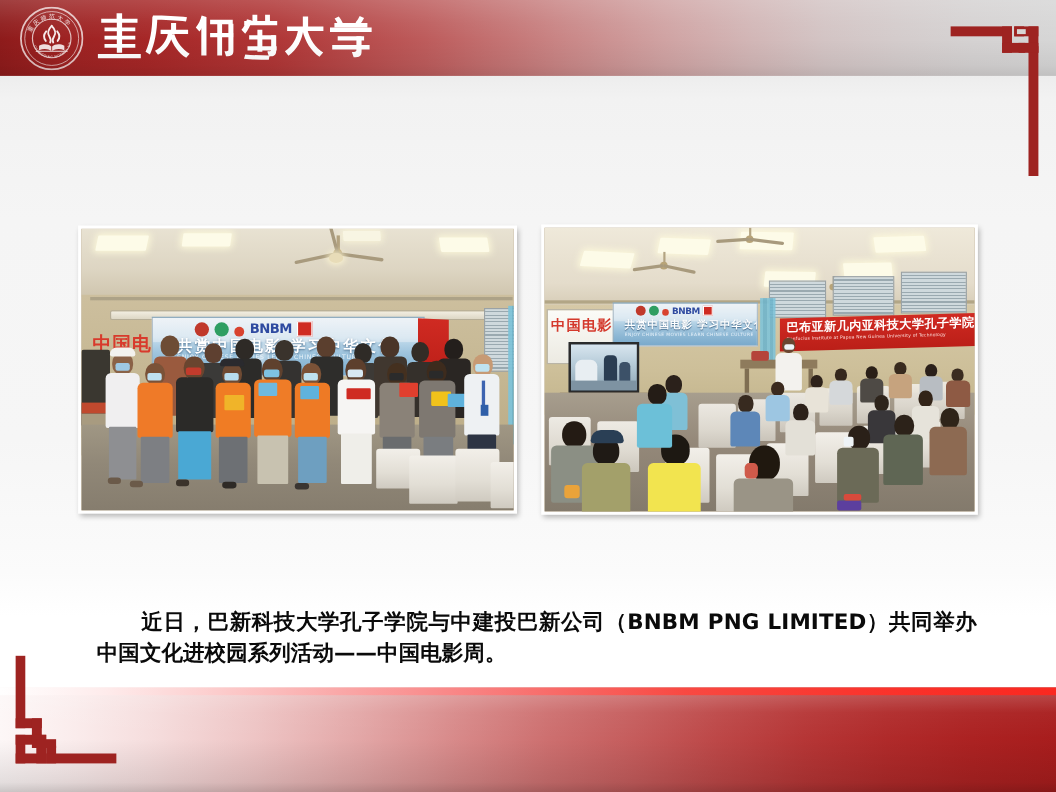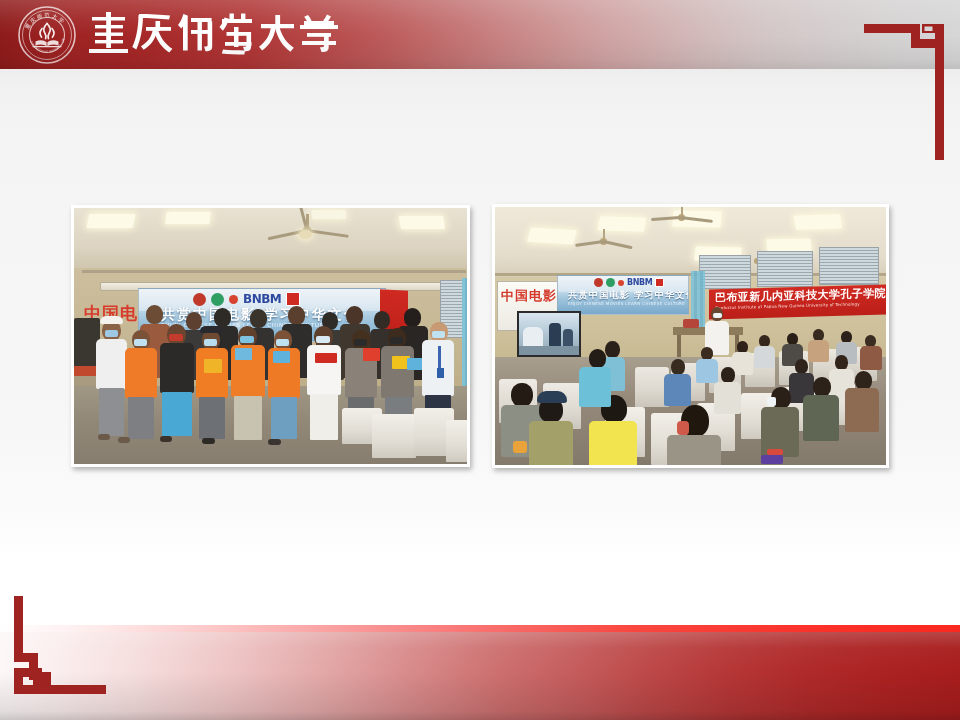--- a/index.html
+++ b/index.html
@@ -151,23 +151,22 @@
 
   .banner {
     position: absolute;
     background: linear-gradient(to bottom, #eef3f7 0%, #dce9f2 34%, #b9d4e6 62%, #9ec4dc 100%);
     border: 1px solid rgba(120,140,155,0.5);
     overflow: hidden;
   }
   .banner-logos {
     position: absolute;
     display: flex;
-    align-items: center;
+    align-items: flex-end;
     gap: 5px;
-    margin-left: 16px;
   }
   .blogo { border-radius: 50%; }
 
   .red-banner {
     position: absolute;
     background: linear-gradient(to bottom, #d02a22 0%, #bb1f18 100%);
     overflow: hidden;
   }
 
   .chair {
@@ -711,20 +710,21 @@
 
       <div class="head" style="left:360px;top:164px;width:17px;height:19px;background:#2f2419;"></div>
       <div class="body" style="left:350px;top:181px;width:34px;height:44px;background:#8d6a52;"></div>
 
       <div style="position:absolute;left:266px;top:248px;width:22px;height:9px;background:#5c3f9e;border-radius:2px;"></div>
       <div style="position:absolute;left:272px;top:242px;width:16px;height:6px;background:#d84a3c;border-radius:2px;"></div>
       <div style="position:absolute;left:18px;top:234px;width:14px;height:12px;background:#eaa33a;border-radius:3px;"></div>
     </div>
   </div>
 
+  <div class="caption"><span class="indent"></span><span>近日，巴新科技大学孔子学院与中建投巴新公司（BNBM PNG LIMITED）共同举办中国文化进校园系列活动——中国电影周。</span></div>
 
   <div class="bottom-band"></div>
   <div class="bottom-band-hi"></div>
   <div class="bottom-band-shade"></div>
 
   <div class="ornament-bl">
     <svg width="92" height="110" viewBox="0 0 92 110">
       <g fill="#9e2321">
 
         <rect x="0" y="0" width="9" height="66"></rect>

